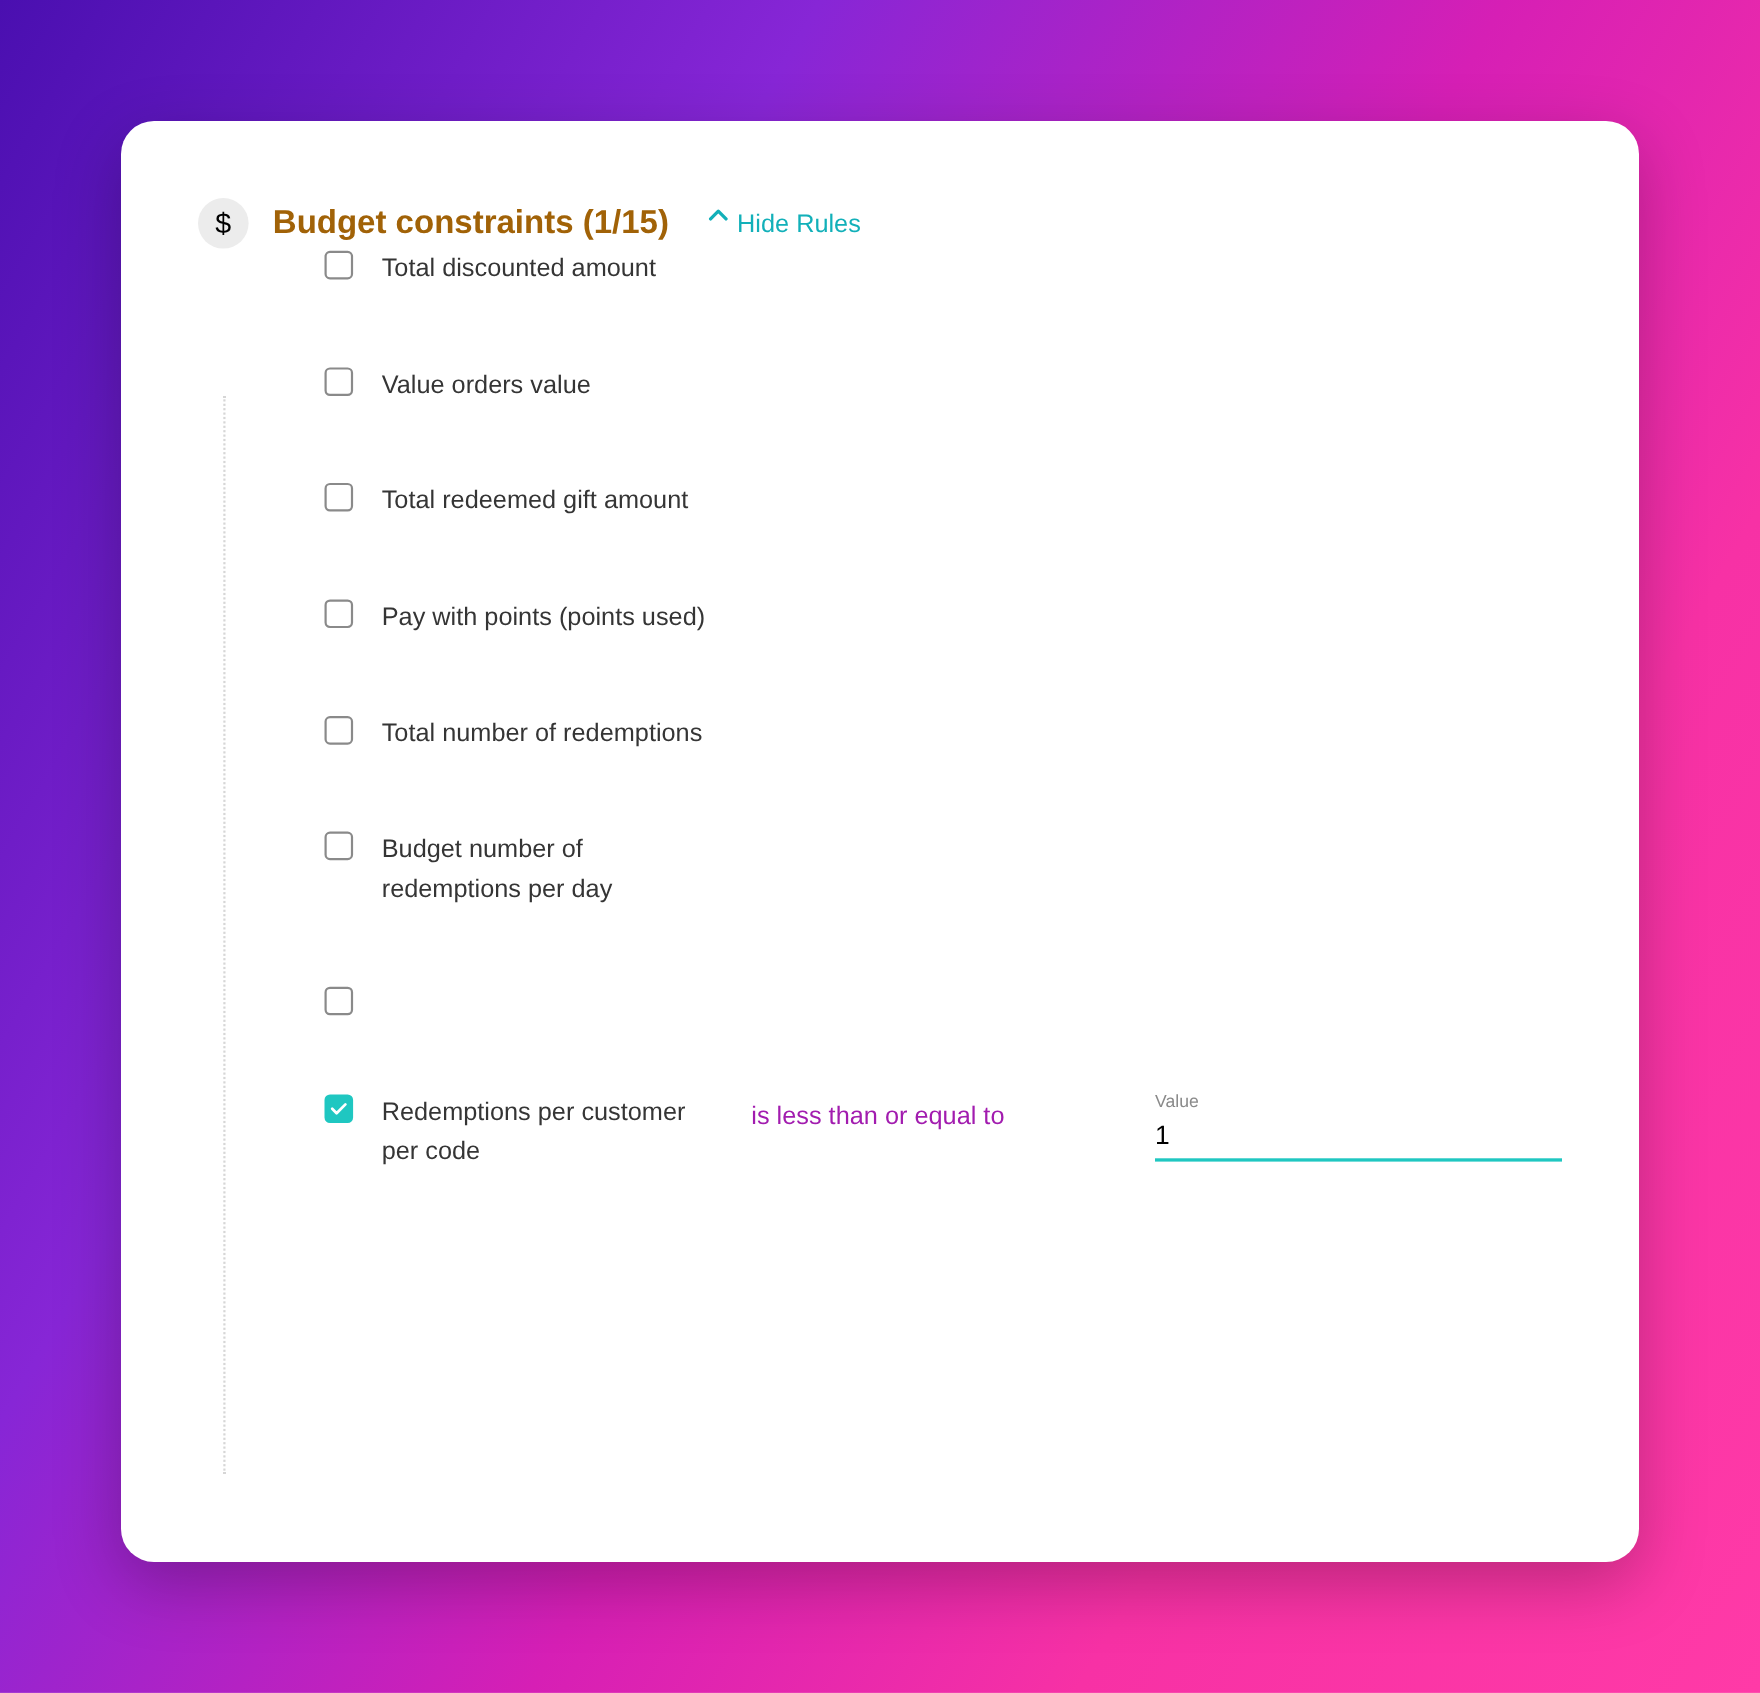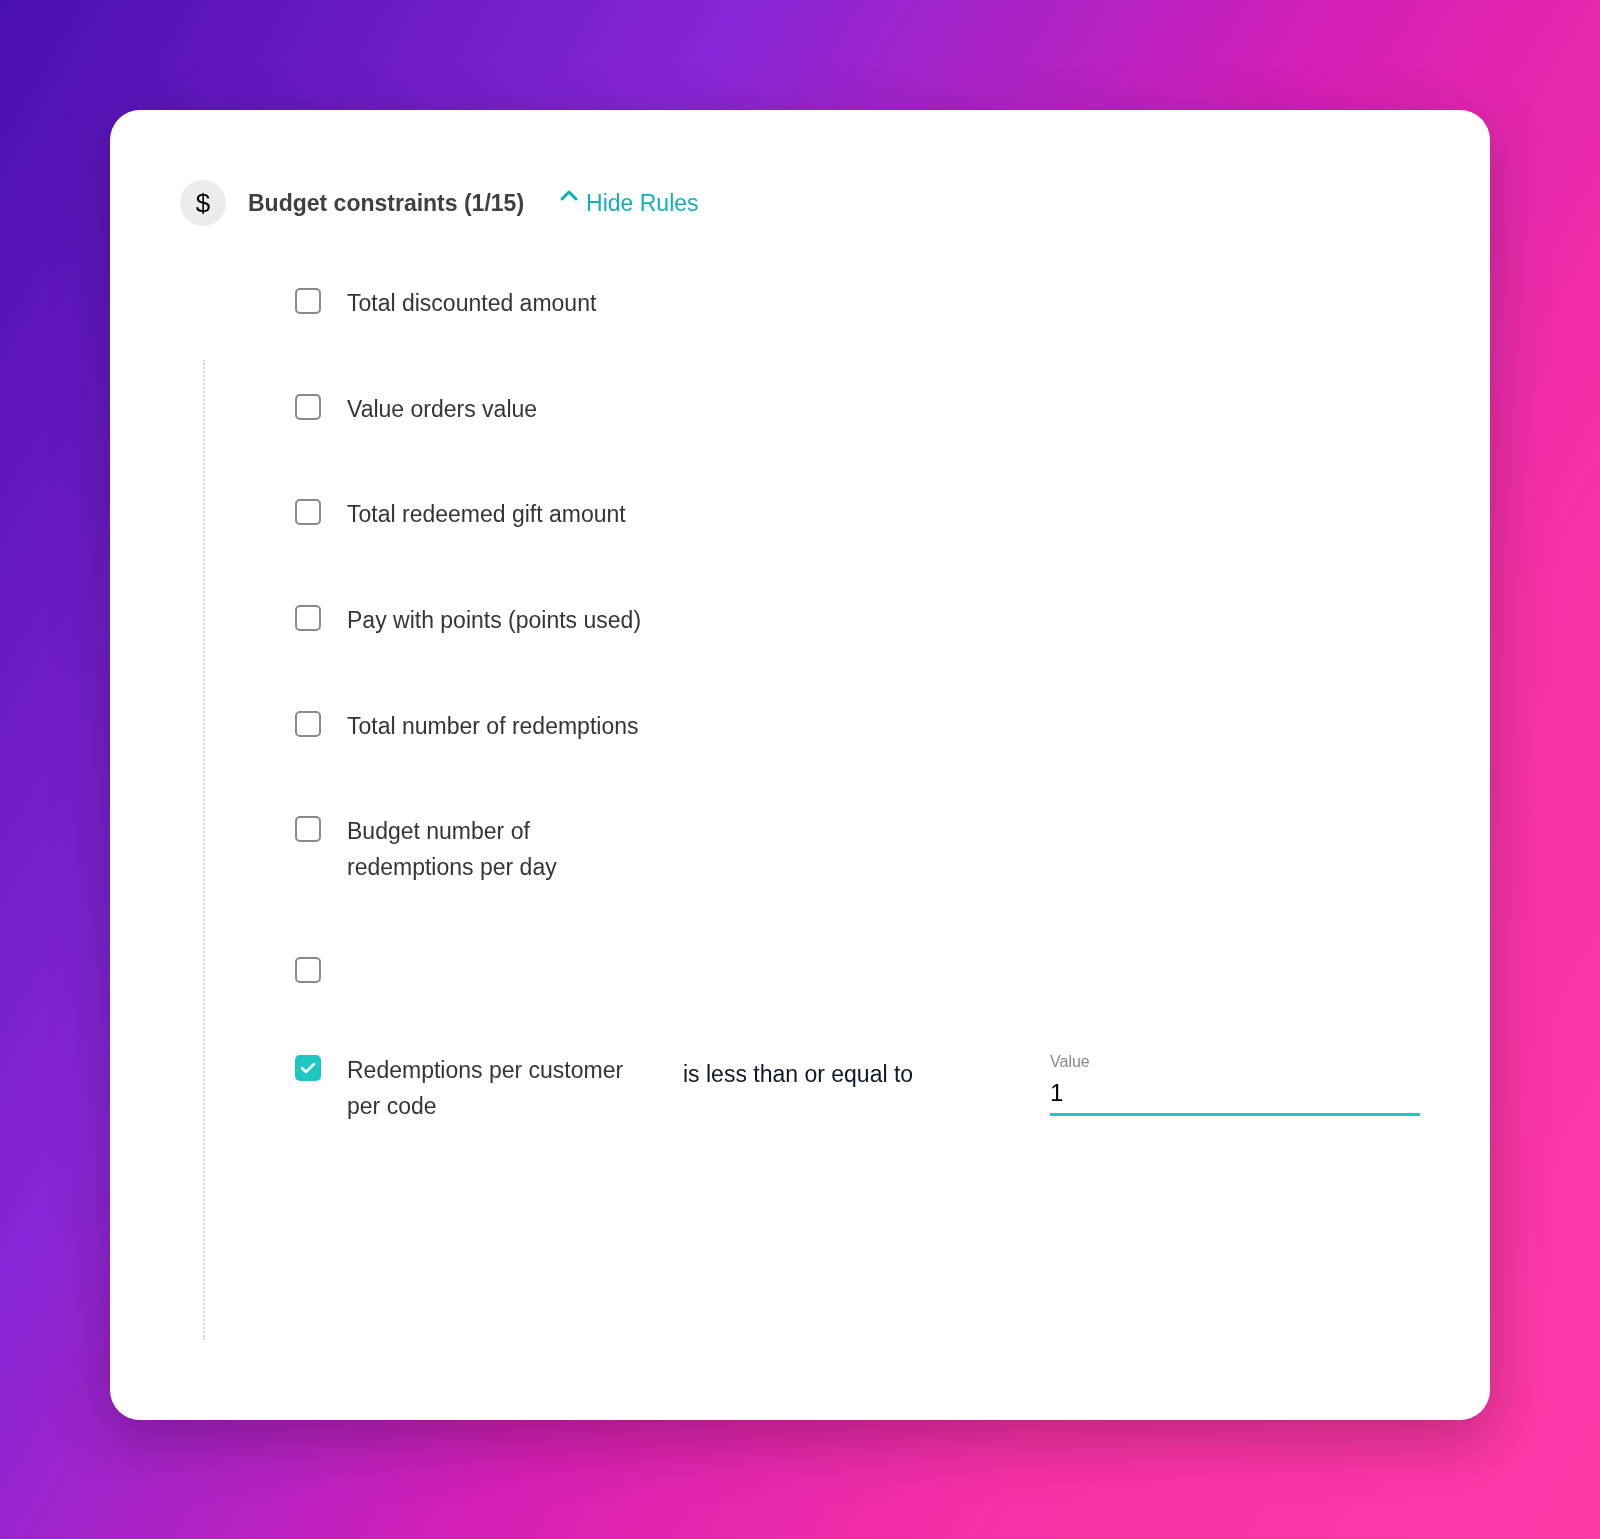--- a/index.html
+++ b/index.html
@@ -31,23 +31,23 @@
     background: #ececec;
     display: flex;
     align-items: center;
     justify-content: center;
     font-size: 26px;
     font-weight: 500;
     color: #000;
     flex-shrink: 0;
   }
   .header-title {
-    font-size: 23px;
+    font-size: 30px;
     font-weight: 600;
-    color: #404040;
+    color: #a16207;
   }
   .hide-rules {
     display: inline-flex;
     align-items: flex-start;
     gap: 8px;
     color: #12b0b9;
     font-size: 23px;
     font-weight: 500;
     cursor: pointer;
     margin-left: 14px;
@@ -59,21 +59,20 @@
   .timeline {
     position: absolute;
     left: 93px;
     top: 250px;
     bottom: 80px;
     width: 0;
     border-left: 2px dotted #d6d6d6;
   }
   .rules-list {
     margin-left: 115px;
-    margin-top: 60px;
     display: flex;
     flex-direction: column;
     gap: 70px;
   }
   .rule-row {
     display: flex;
     align-items: flex-start;
     gap: 26px;
   }
   .checkbox {
@@ -101,21 +100,21 @@
     line-height: 1.55;
   }
   .rule-extra {
     display: flex;
     align-items: flex-start;
     flex: 1;
     gap: 40px;
   }
   .condition-text {
     font-size: 23px;
-    color: #0f172a;
+    color: #a21caf;
     margin-top: 8px;
   }
   .value-field {
     margin-left: auto;
     width: 370px;
   }
   .value-label {
     font-size: 16px;
     color: #8a8a8a;
     margin-bottom: 4px;

